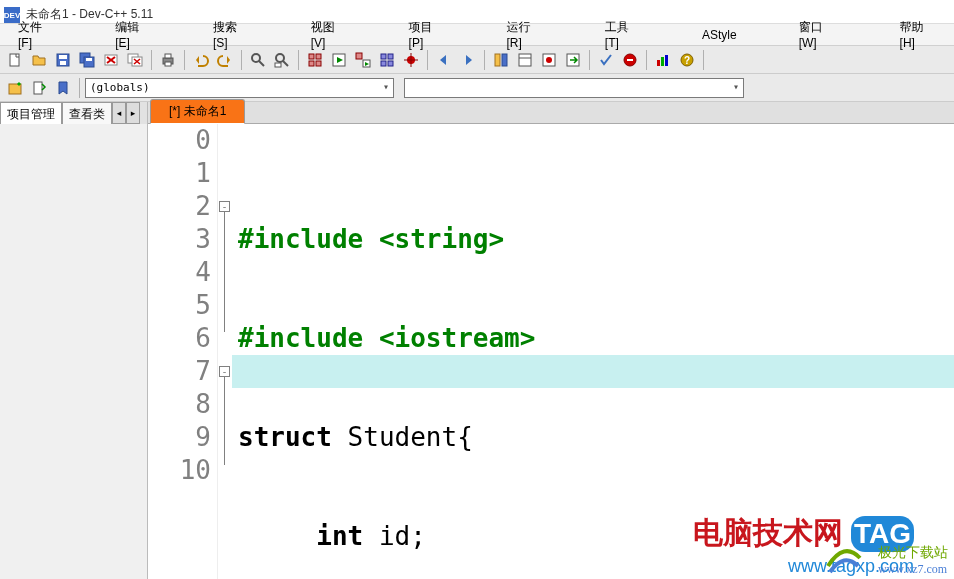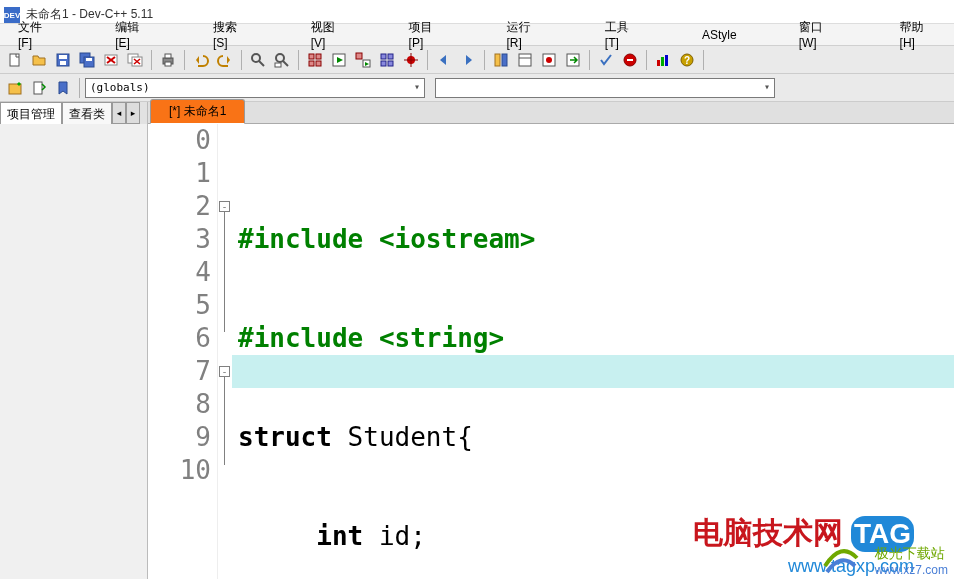--- a/index.html
+++ b/index.html
@@ -8,21 +8,21 @@
 .titlebar .app-icon { width: 16px; height: 16px; background: #3a6cc8; color: #fff; font-size: 8px; display: flex; align-items: center; justify-content: center; margin-right: 6px; font-weight: bold; }
 .titlebar .title { font-size: 12px; color: #333; }
 .menubar { background: #f4f4f4; height: 22px; display: flex; align-items: center; padding: 0 11px; border-bottom: 1px solid #d0d0d0; gap: 48px; }
 .menubar .menu-item { padding: 2px 7px; cursor: pointer; color: #000; }
 .toolbar { background: #eaeaea; height: 28px; display: flex; align-items: center; padding: 0 4px; border-bottom: 1px solid #ccc; gap: 2px; }
 .tb-btn { width: 22px; height: 22px; display: flex; align-items: center; justify-content: center; cursor: pointer; border: 1px solid transparent; }
 .tb-sep { width: 1px; height: 20px; background: #b0b0b0; margin: 0 3px; }
 .compiler-combo { margin-left: 4px; font-family: monospace; font-size: 11px; height: 20px; border: 1px solid #7a7a7a; padding: 0 16px 0 4px; background: #fff; position: relative; min-width: 210px; display:flex; align-items:center; }
 .compiler-combo::after { content: "▾"; position: absolute; right: 4px; top: 2px; color: #555; font-size: 10px; }
 .toolbar2 { background: #eaeaea; height: 28px; display: flex; align-items: center; padding: 0 4px; border-bottom: 1px solid #ccc; gap: 2px; }
-.globals-combo { font-family: monospace; font-size: 11px; height: 20px; border: 1px solid #7a7a7a; padding: 0 4px; background: #fff; width: 340px; position: relative; display:flex; align-items:center; }
+.globals-combo { font-family: monospace; font-size: 11px; height: 20px; border: 1px solid #7a7a7a; padding: 0 4px; background: #fff; width: 309px; position: relative; display:flex; align-items:center; }
 .globals-combo::after { content: "▾"; position: absolute; right: 4px; top: 2px; color: #555; font-size: 10px; }
 .empty-combo { font-family: monospace; font-size: 11px; height: 20px; border: 1px solid #7a7a7a; background: #fff; width: 340px; position: relative; margin-left: 8px; }
 .empty-combo::after { content: "▾"; position: absolute; right: 4px; top: 2px; color: #555; font-size: 10px; }
 .workspace { display: flex; height: calc(579px - 24px - 22px - 28px - 28px); }
 .sidebar { width: 148px; background: #f0f0f0; border-right: 1px solid #bbb; }
 .side-tabs { display: flex; height: 22px; background: #e2e2e2; }
 .side-tab { padding: 3px 6px; font-size: 12px; border: 1px solid #999; border-bottom: none; background: #f8f8f8; cursor: pointer; }
 .side-tab.active { background: #fff; }
 .side-nav-btn { width: 14px; font-size: 9px; display: flex; align-items: center; justify-content: center; background: #ddd; border: 1px solid #999; cursor: pointer; }
 .editor-area { flex: 1; background: #fff; display: flex; flex-direction: column; position: relative; }
@@ -37,21 +37,21 @@
 .kw-green { color: #008000; font-weight: bold; }
 .kw-bold { color: #000; font-weight: bold; }
 .plain { color: #000; }
 .highlight-line { position: absolute; left: 0; right: 0; height: 33px; background: #c8f0f0; z-index: 0; }
 .code-line { position: relative; z-index: 1; }
 .watermark { position: absolute; right: 40px; bottom: 2px; display: flex; flex-direction: column; align-items: flex-end; gap: 2px; z-index: 5; }
 .wm-line1 { display: flex; align-items: center; gap: 8px; }
 .wm-cn { color: #c8161d; font-size: 30px; font-weight: bold; font-family: SimHei, sans-serif; }
 .wm-tag { background: #2088d8; color: #fff; font-size: 28px; font-weight: bold; padding: 2px 3px; border-radius: 14px; font-family: Arial, sans-serif; }
 .wm-url { color: #2088d8; font-size: 18px; }
-.wm-side { position: absolute; right: 6px; bottom: 2px; display: flex; align-items: center; gap: 16px; z-index: 5; }
+.wm-side { position: absolute; right: 6px; bottom: 2px; display: flex; align-items: center; gap: 16px; z-index: 5; font-family: Liberation Serif, serif; }
 .wm-side-swoosh { width: 36px; height: 30px; }
 .wm-side-text { color: #6fa800; font-size: 14px; }
 .wm-side-url { color: #4a7fd6; font-size: 12px; }
 svg.icon { width: 16px; height: 16px; }
 </style>
 </head>
 <body>
 
 <div class="titlebar">
   <div class="app-icon">DEV</div>
@@ -301,22 +301,22 @@
         <div>10</div>
       </div>
       <div class="fold-col">
         <div class="fold-box" style="top:77px">-</div>
         <div class="fold-line" style="top:88px;height:120px"></div>
         <div class="fold-box" style="top:242px">-</div>
         <div class="fold-line" style="top:253px;height:88px"></div>
       </div>
       <div class="code-text">
         <div class="highlight-line" style="top:231px"></div>
+        <div class="code-line"><span class="kw-green">#include</span> <span class="kw-green">&lt;string&gt;</span></div>
         <div class="code-line"><span class="kw-green">#include</span> <span class="kw-green">&lt;iostream&gt;</span></div>
-        <div class="code-line"><span class="kw-green">#include</span> <span class="kw-green">&lt;string&gt;</span></div>
         <div class="code-line"><span class="kw-bold">struct</span><span class="plain"> Student{</span></div>
         <div class="code-line">     <span class="kw-bold">int</span><span class="plain"> id;</span></div>
         
         
         
         
         
         
         
       </div>

